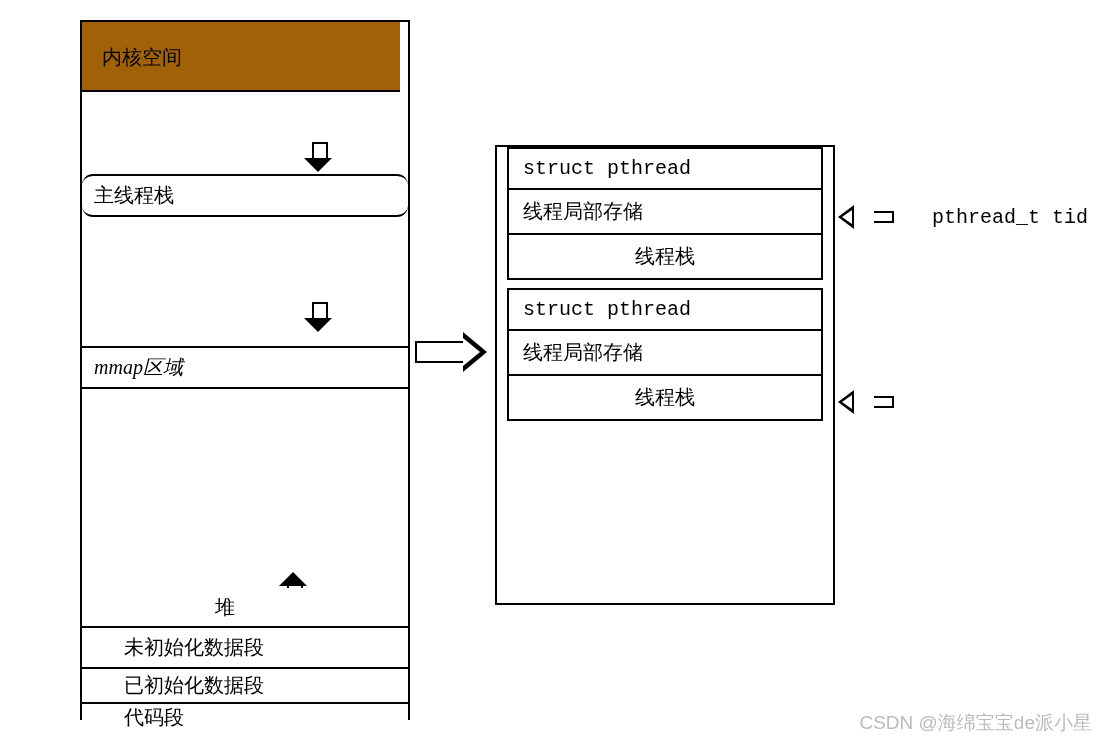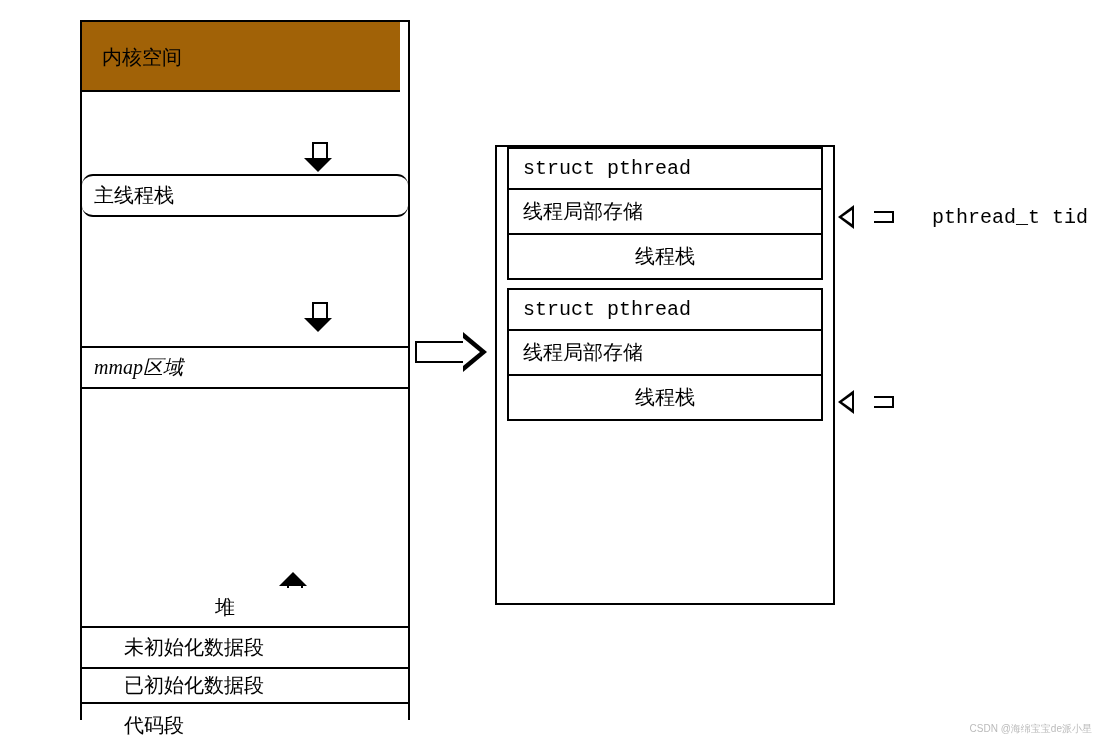--- a/index.html
+++ b/index.html
@@ -36,21 +36,21 @@
     height: 70px;
     background: #a16207;
     border-bottom: 2px solid #000;
     padding: 22px 20px;
   }
   .main-stack { top: 152px; border-radius: 11px; }
   .mmap { top: 324px; font-style: italic; }
   .heap { top: 566px; text-align: center; }
   .uninit { top: 604px; }
   .init { top: 642px; }
-  .code { top: 680px; border-bottom: none; height: 18px; padding-top:8px; padding-bottom:0;}
+  .code { top: 680px; border-bottom: none; height: 18px; padding-top:0; padding-bottom:0;}
   .uninit, .init, .code { text-indent: 30px; }
   .heap span { display:inline-block; }
   
   .arr-down-shape::before {
     content:"";
     display:block;
     width:12px; height:14px;
     border:2px solid #000;
     border-bottom:none;
     background:#fff;
@@ -174,21 +174,21 @@
   }
   .ptr .lbl { margin-left: 18px; white-space:nowrap; }
   .ptr1 { left: 838px; top: 205px; }
   .ptr2 { left: 838px; top: 390px; }
 
   .watermark {
     position: absolute;
     right: 18px;
     bottom: 14px;
     color: #bbb;
-    font-size: 10px;
+    font-size: 19px;
     font-family: sans-serif;
   }
 </style>
 </head>
 <body>
 
 <div class="left-box">
   <div class="kernel">
     <span>内核空间</span>
   </div>

